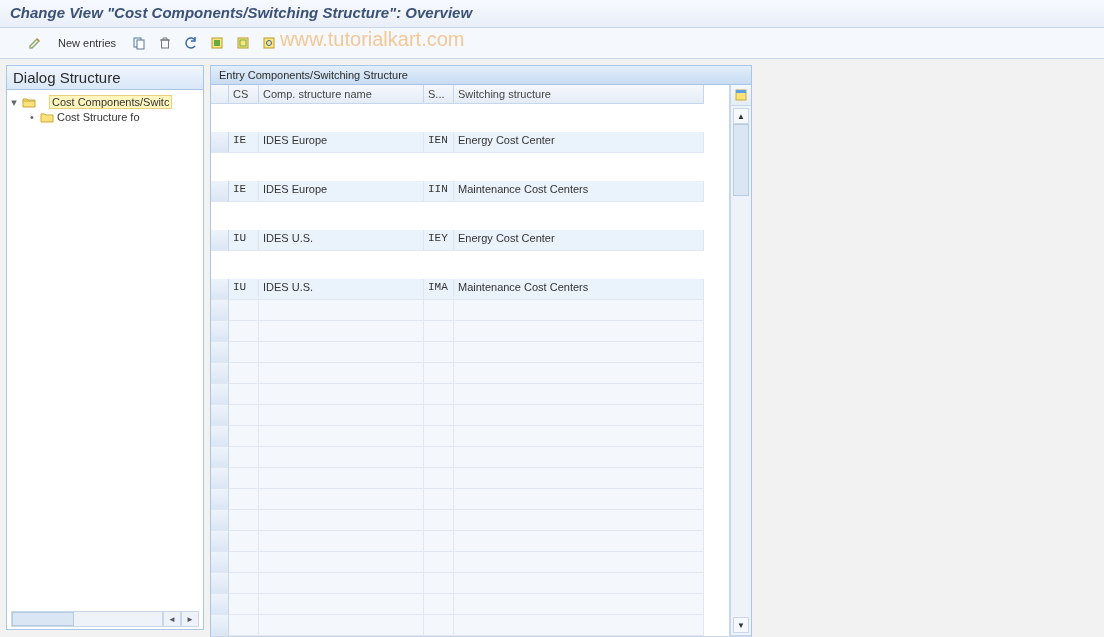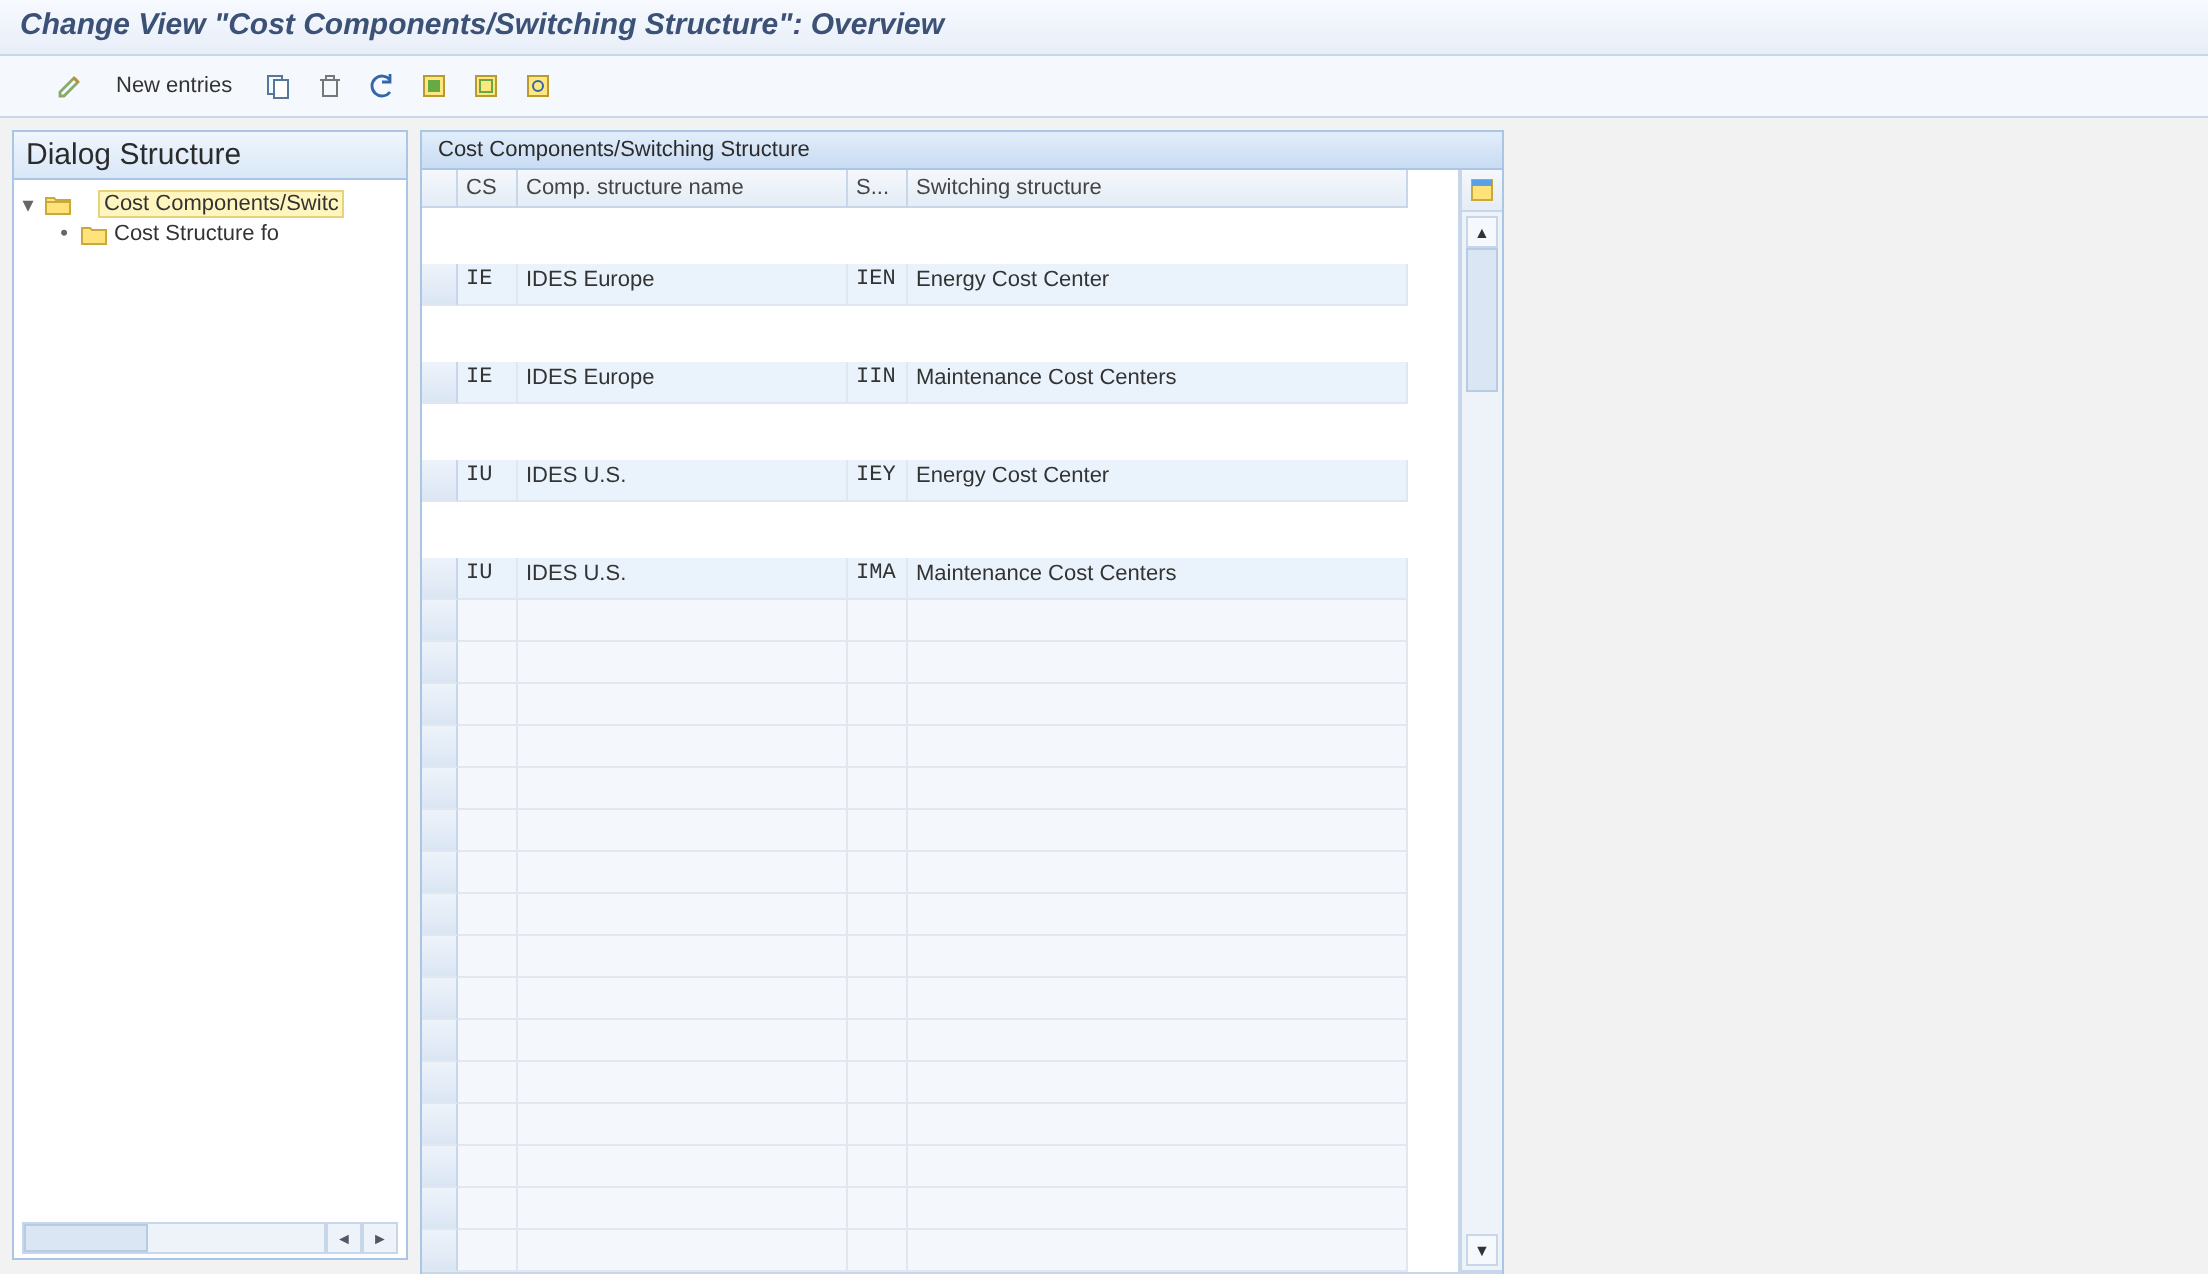--- a/index.html
+++ b/index.html
@@ -284,20 +284,21 @@
         <rect x="2" y="2" width="10" height="10" fill="#ffe780" stroke="#b89a2e"></rect>
         <rect x="4" y="4" width="6" height="6" fill="none" stroke="#6a4"></rect>
       </svg>
   </div>
   <div class="tbtn">
     <svg width="14" height="14">
         <rect x="2" y="2" width="10" height="10" fill="#ffe780" stroke="#b89a2e"></rect>
         <circle cx="7" cy="7" r="2.5" fill="none" stroke="#36a"></circle>
       </svg>
   </div>
+  <span class="watermark">www.tutorialkart.com</span>
 </div>
 
 <div class="content">
 
   <div class="tree-panel">
     <div class="tree-header">Dialog Structure</div>
     <div class="tree-body">
       <div class="tree-row">
         <span style="width:10px;text-align:center;color:#666;">▾</span>
         <span class="folder-open">
@@ -323,21 +324,21 @@
           <div class="hscroll-thumb"></div>
         </div>
         <div class="hscroll-btn">◄</div>
         <div class="hscroll-btn">►</div>
       </div>
     </div>
   </div>
 
   <div class="table-panel">
     <div class="table-box">
-      <div class="table-title">Cost Components/Switching Structure</div>
+      <div class="table-title">Entry Components/Switching Structure</div>
       <div class="grid-wrap">
         <div class="grid">
           <div class="grid-head">
             <div></div>
             <div>CS</div>
             <div>Comp. structure name</div>
             <div>S...</div>
             <div>Switching structure</div>
           </div>
           <div id="grid-rows">

